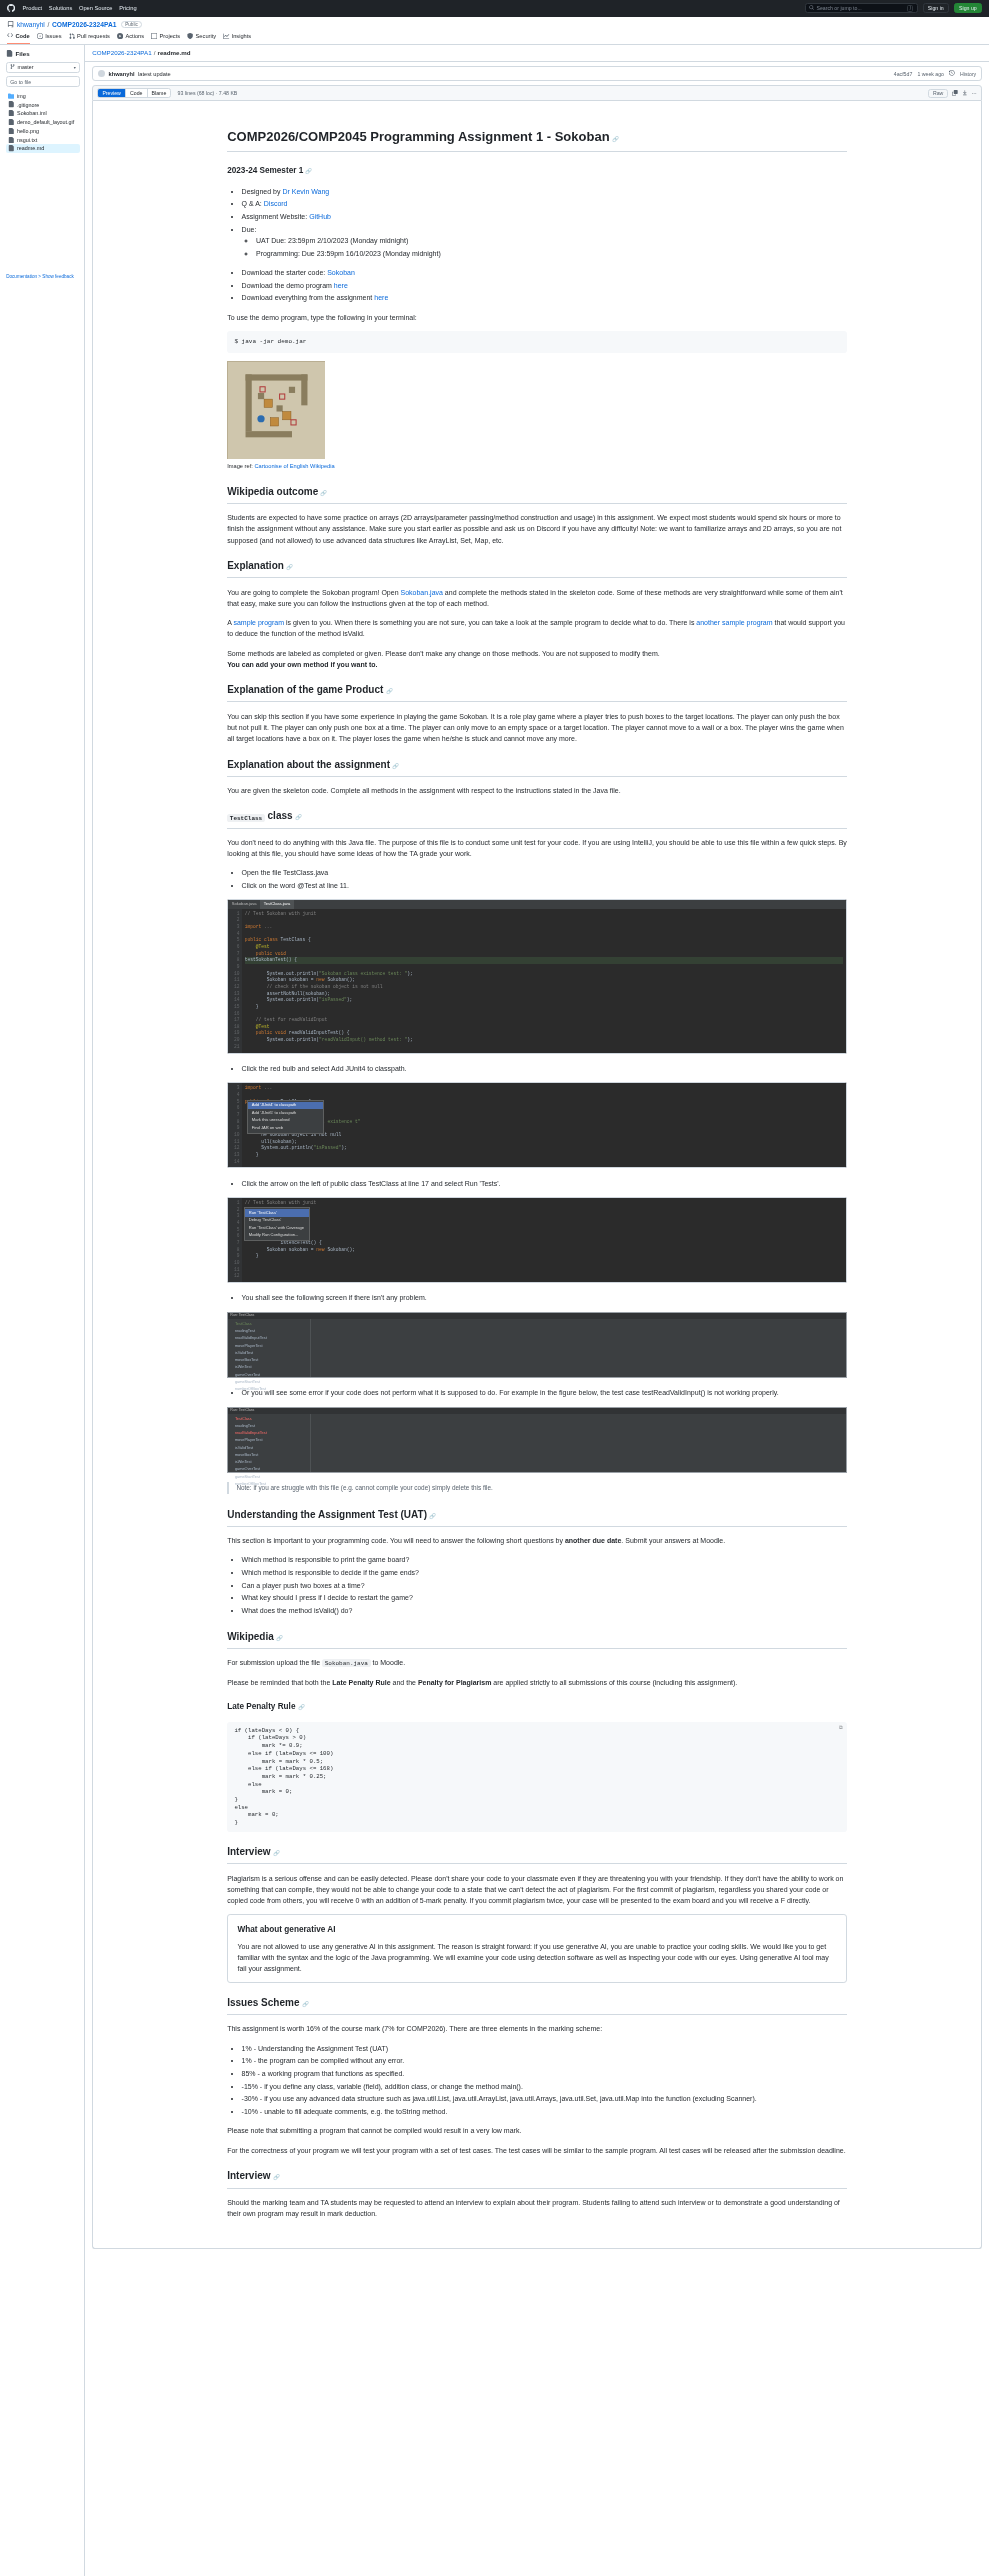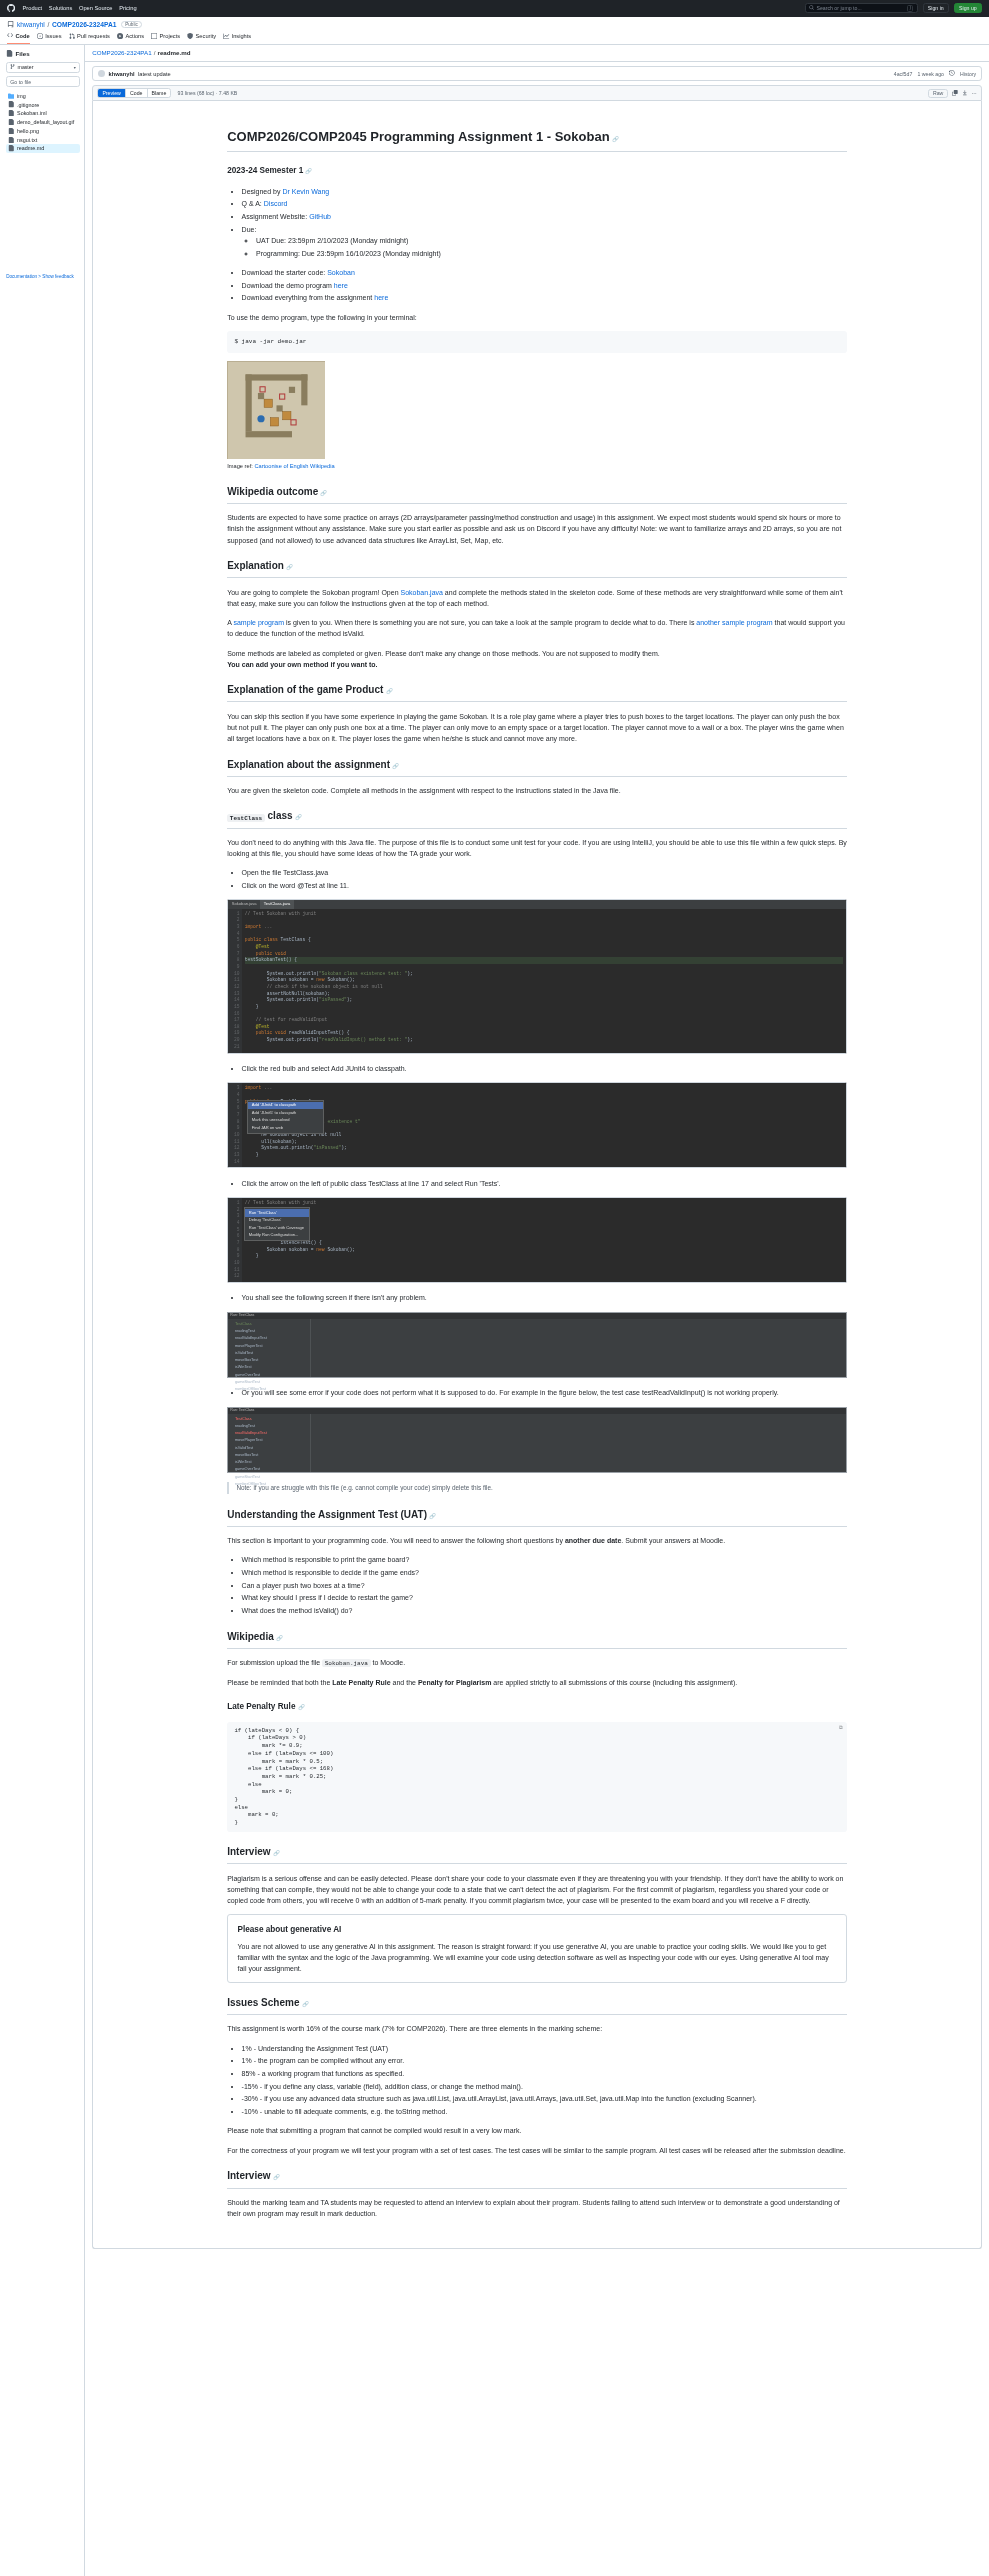--- a/index.html
+++ b/index.html
@@ -671,21 +671,21 @@
 else
     mark = 0;
 }</span></div>
 
       <h2>
         <span>Interview</span><span class="anchor">🔗</span>
       </h2>
       <p>Plagiarism is a serious offense and can be easily detected. Please don't share your code to your classmate even if they are threatening you with your friendship. If they don't have the ability to work on something that can compile, they would not be able to change your code to a state that we can't detect the act of plagiarism. For the first commit of plagiarism, regardless you shared your code or copied code from others, you will receive 0 with an addition of 5-mark penalty. If you commit plagiarism twice, your case will be presented to the exam board and you will receive a F directly.</p>
 
       <div class="tbl-ai">
-        <h3>Please about generative AI</h3>
+        <h3>What about generative AI</h3>
         <p style="margin:0">You are not allowed to use any generative AI in this assignment. The reason is straight forward: if you use generative AI, you are unable to practice your coding skills. We would like you to get familiar with the syntax and the logic of the Java programming. We will examine your code using detection software as well as inspecting your code with our eyes. Using generative AI tool may fail your assignment.</p>
       </div>
 
       <h2>
         <span>Issues Scheme</span><span class="anchor">🔗</span>
       </h2>
       <p>This assignment is worth 16% of the course mark (7% for COMP2026). There are three elements in the marking scheme:</p>
       <ul>
         <li>1% - Understanding the Assignment Test (UAT)</li>
         <li>1% - the program can be compiled without any error.</li>

